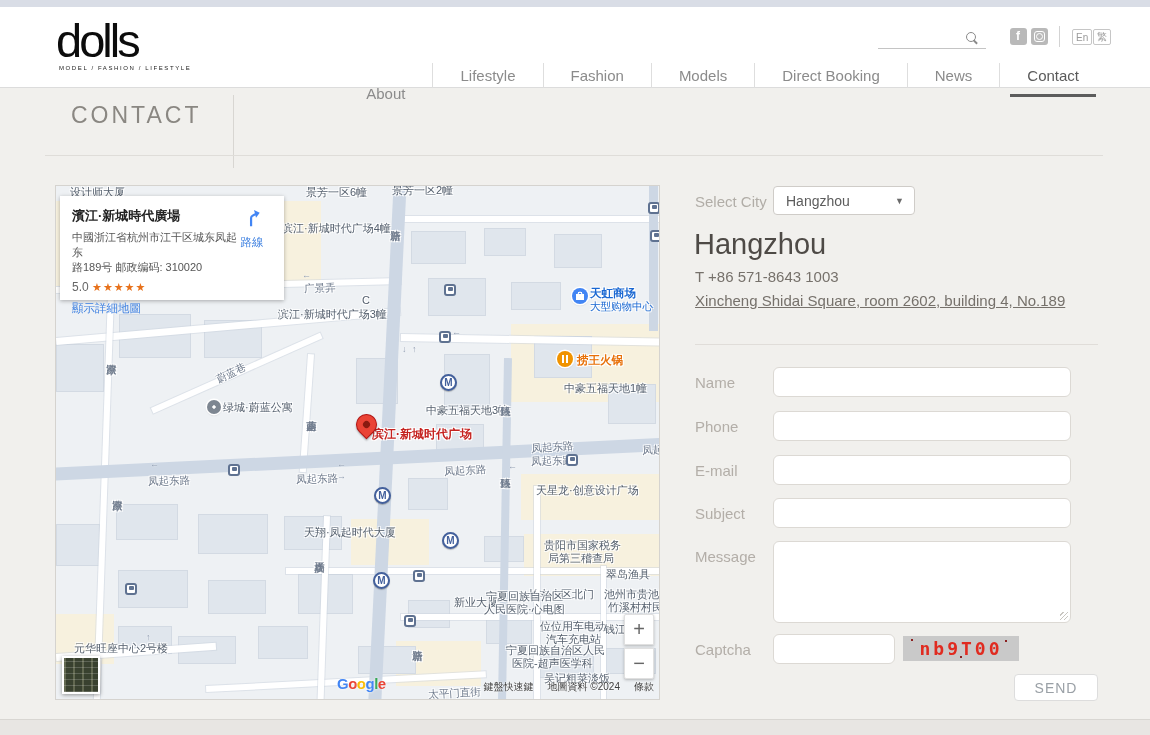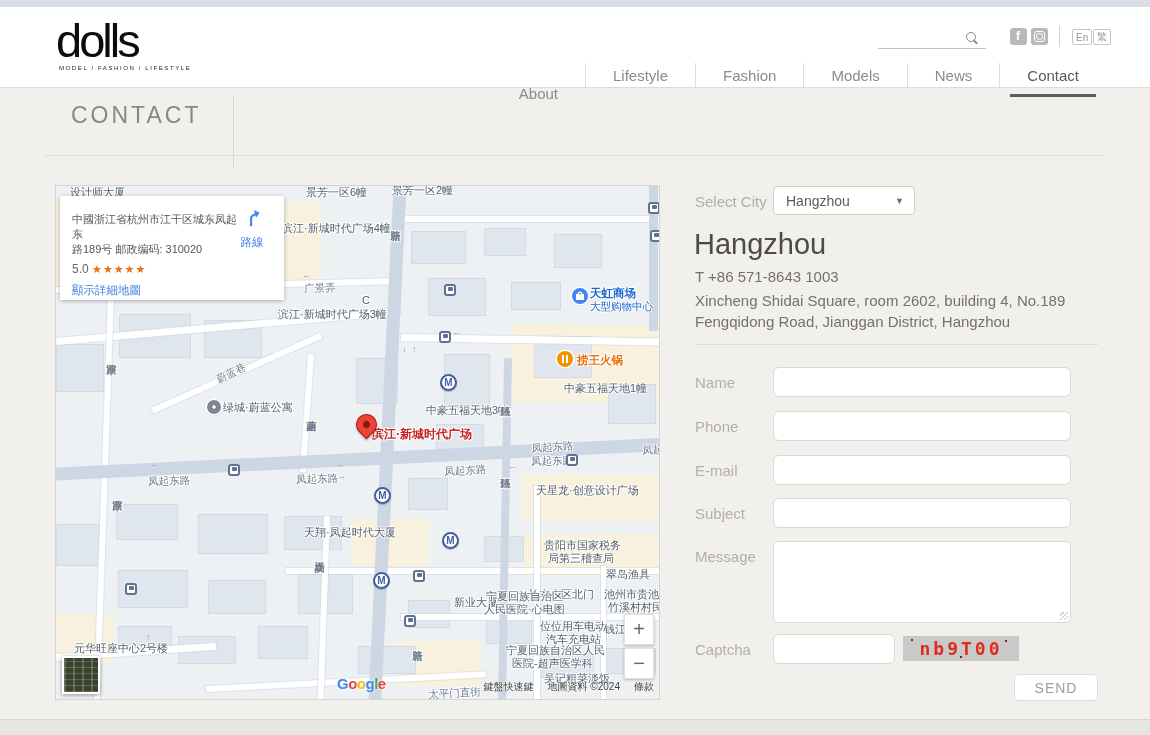--- a/index.html
+++ b/index.html
@@ -40,21 +40,21 @@
   #title-hrule { position:absolute; left:45px; top:155px; width:1058px; height:1px; background:#dfddd9; }
 
   
   .field-label { position:absolute; left:695px; font-size:15px; color:#b3aeा8; color:#b3aea8; }
   #select-city-label { position:absolute; left:695px; top:193px; font-size:15px; color:#b1ada7; }
   #city-select { position:absolute; left:773px; top:186px; width:142px; height:29px; background:#fff; border:1px solid #cfccc8; border-radius:4px; display:flex; align-items:center; padding:0 10px 0 12px; cursor:pointer; }
   #city-select .val { font-size:14px; color:#5c5c5c; flex:1; }
   #city-select .caret { font-size:9px; color:#6b6b6b; }
   #office-name { position:absolute; left:694px; top:228px; font-size:29px; color:#4e4a46; font-weight:400; }
   #office-phone { position:absolute; left:695px; top:268px; font-size:15px; color:#76716b; }
-  #office-addr1 { position:absolute; left:695px; top:292px; font-size:15px; color:#76716b; }
+  #office-addr1 { position:absolute; left:695px; top:292px; font-size:15px; color:#76716b;text-decoration:underline; }
   #office-addr2 { position:absolute; left:695px; top:313px; font-size:15px; color:#76716b; }
   #office-divider { position:absolute; left:695px; top:344px; width:403px; height:1px; background:#e0ddd9; }
   .form-input { position:absolute; left:773px; width:298px; height:30px; border:1px solid #dcd9d4; border-radius:6px; background:#fff; outline:none; padding:0 10px; font-size:14px; color:#555; font-family:"Liberation Sans","DejaVu Sans",sans-serif; }
   #msg-box { position:absolute; left:773px; top:541px; width:298px; height:82px; border:1px solid #dcd9d4; border-radius:6px; background:#fff; }
   #msg-box textarea { width:100%; height:100%; border:none; outline:none; resize:none; background:transparent; padding:6px 10px; font-size:14px; color:#555; font-family:"Liberation Sans","DejaVu Sans",sans-serif; }
   #msg-box::after { content:""; position:absolute; right:2px; bottom:2px; width:8px; height:8px;
      background:repeating-linear-gradient(135deg, transparent 0 2px, #c9c6c1 2px 3px); }
   #captcha-input { top:634px; width:122px; }
   #captcha-img { position:absolute; left:903px; top:636px; width:116px; height:25px; background-color:#c9c9c9; display:flex; align-items:center; justify-content:center;
      font-family:"DejaVu Sans Mono",monospace; font-weight:bold; font-size:18px; letter-spacing:3px; color:#e02b20;
@@ -145,20 +145,21 @@
     <div class="social" id="fb-icon"></div>
     <div class="social" id="ig-icon"></div>
     <div id="hdr-divider"></div>
     <div class="lang-box" id="lang-en">En</div>
     <div class="lang-box" id="lang-zh">繁</div>
     <nav id="nav">
       <div class="nav-item">About</div>
       <div class="nav-item">Lifestyle</div>
       <div class="nav-item">Fashion</div>
       <div class="nav-item">Models</div>
+      <div class="nav-item">Direct Booking</div>
       <div class="nav-item">News</div>
       <div class="nav-item active">Contact</div>
     </nav>
   </div>
 
   <div id="page-title">CONTACT</div>
   <div id="title-vline"></div>
   <div id="title-hrule"></div>
 
   <div id="map">
@@ -292,20 +293,21 @@
         <div class="bus" style="left: 357px; top: 384px;"></div>
         <div class="bus" style="left: 348px; top: 429px;"></div>
       </div>
 
     <div id="map-pin"></div>
     <div class="poi-circle" id="tianhong-icon"></div>
     <div class="poi-circle" id="laowang-icon"></div>
     <div class="poi-circle" id="lvcheng-icon"></div>
 
     <div id="map-card">
+      <div class="card-title">濱江·新城時代廣場</div>
       <div class="card-addr">
         <span>中國浙江省杭州市江干区城东凤起东</span><br>
         <span>路189号 邮政编码: 310020</span>
       </div>
       <div class="card-rating">
         <span>5.0</span>
         <span class="stars">★★★★★</span>
       </div>
       <div class="card-link">顯示詳細地圖</div>
       <div id="card-directions">
@@ -326,21 +328,20 @@
 
   <div id="select-city-label">Select City</div>
   <div id="city-select">
     <span class="val">Hangzhou</span>
     <span class="caret">▼</span>
   </div>
 
   <h1 id="office-name">Hangzhou</h1>
   <div id="office-phone">T +86 571-8643 1003</div>
   <div id="office-addr1">Xincheng Shidai Square, room 2602, building 4, No.189</div>
-  <div id="office-addr2">Fengqidong Road, Jianggan District, Hangzhou</div>
   <div id="office-divider"></div>
 
   <div class="field-label" style="top:374px;text-align:right;">Name</div>
   <input class="form-input" style="top: 367px;">
   <div class="field-label" style="top:418px;">Phone</div>
   <input class="form-input" style="top: 411px;">
   <div class="field-label" style="top:462px;">E-mail</div>
   <input class="form-input" style="top: 455px;">
   <div class="field-label" style="top:505px;">Subject</div>
   <input class="form-input" style="top: 498px;">

